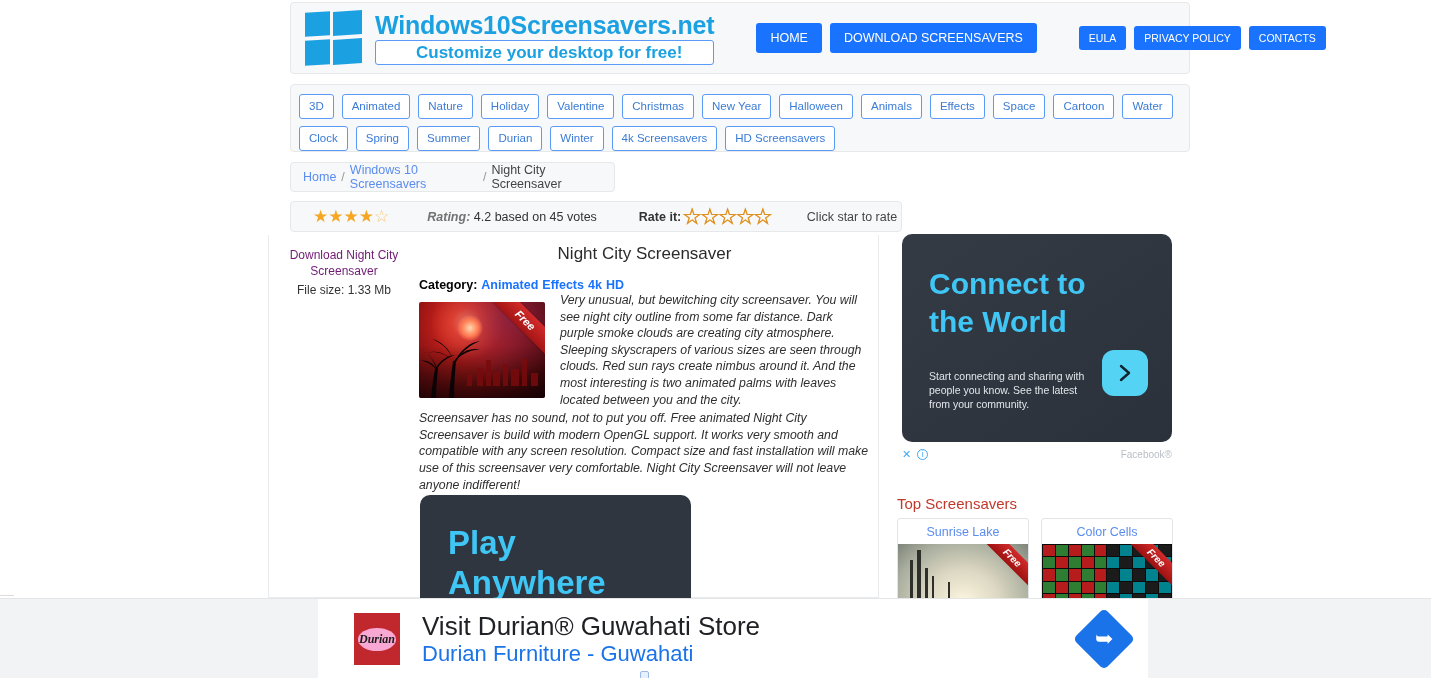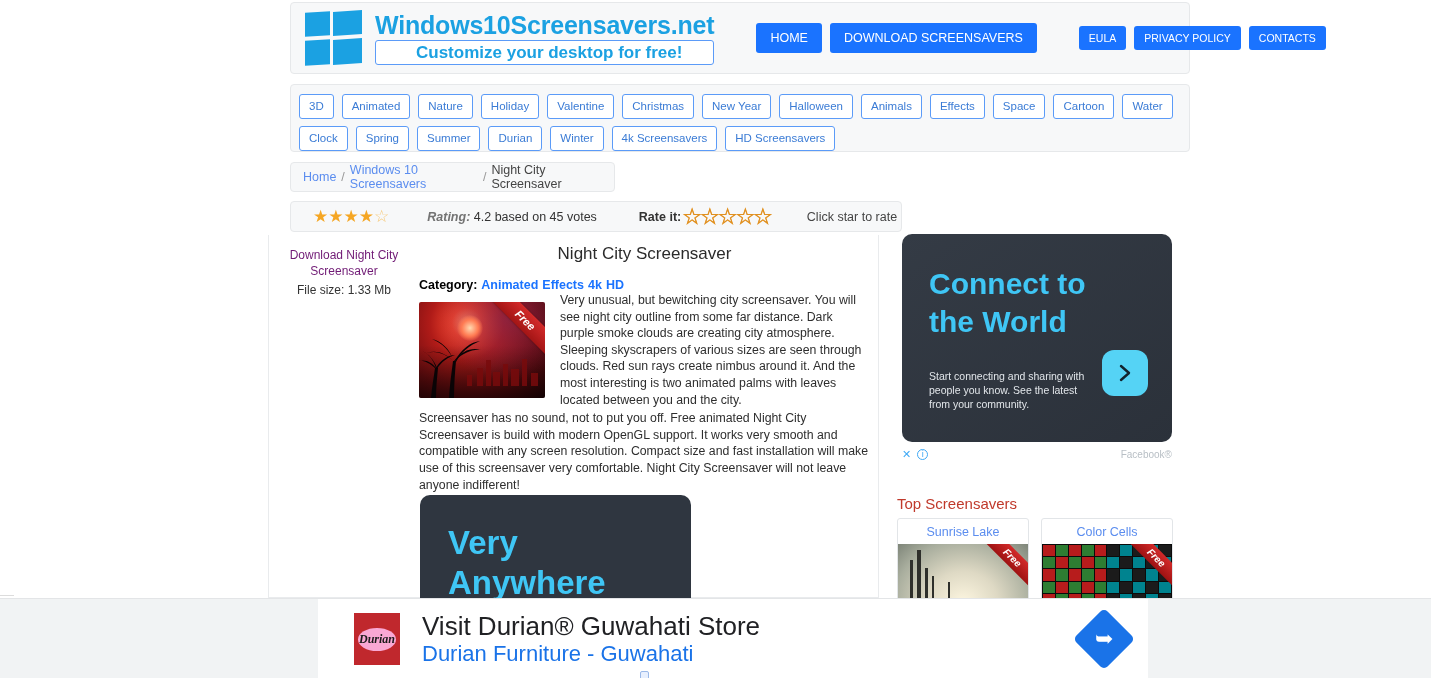--- a/index.html
+++ b/index.html
@@ -223,20 +223,21 @@
     color:#fff; font-size: 11px; font-weight: bold;
     text-align:center; line-height:19px;
     font-style: italic;
     box-shadow: 0 0 2px rgba(0,0,0,.4);
   }
   .desc {
     font-size: 12.3px;
     line-height: 16.6px;
     color: #2e2e2e;
     text-align: left;
+    font-style: italic;
   }
   .desc p { margin: 0 0 0 0; }
   .desc p.p2 { clear: both; padding-top: 2px; }
 
   
   #ad-play {
     position: absolute;
     left: 420px; top: 495px;
     width: 271px; height: 103px;
     background: #2f3640;
@@ -544,21 +545,21 @@
         </div>
 
         <div class="desc">
           <p>Very unusual, but bewitching city screensaver. You will see night city outline from some far distance. Dark purple smoke clouds are creating city atmosphere. Sleeping skyscrapers of various sizes are seen through clouds. Red sun rays create nimbus around it. And the most interesting is two animated palms with leaves located between you and the city.</p>
           <p class="p2">Screensaver has no sound, not to put you off. Free animated Night City Screensaver is build with modern OpenGL support. It works very smooth and compatible with any screen resolution. Compact size and fast installation will make use of this screensaver very comfortable. Night City Screensaver will not leave anyone indifferent!</p>
         </div>
       </div>
     </div>
 
     <div id="ad-play">
-      <div>Very</div>
+      <div>Play</div>
       <div>Anywhere</div>
     </div>
 
     <div id="ad-connect">
       <div class="hl">
         <div>Connect to</div>
         <div>the World</div>
       </div>
       <div class="sub">Start connecting and sharing with people you know. See the latest from your community.</div>
       <div class="cta">

